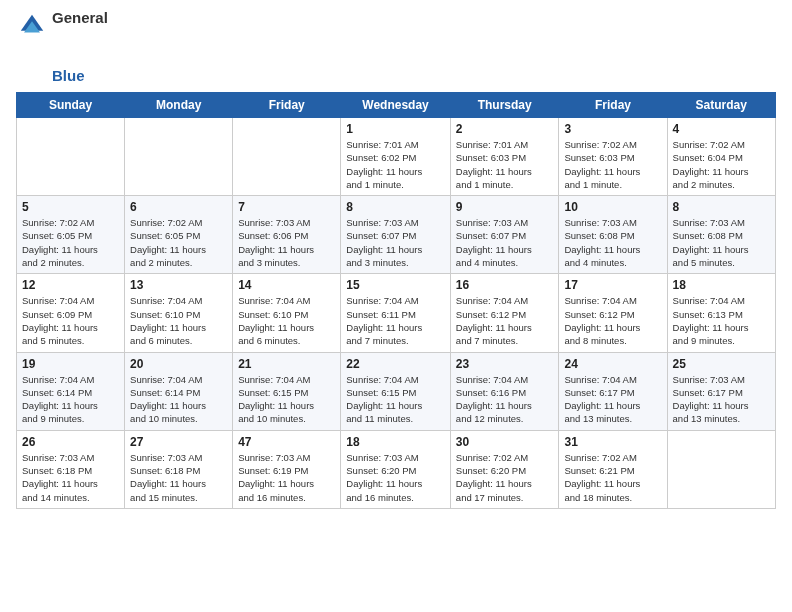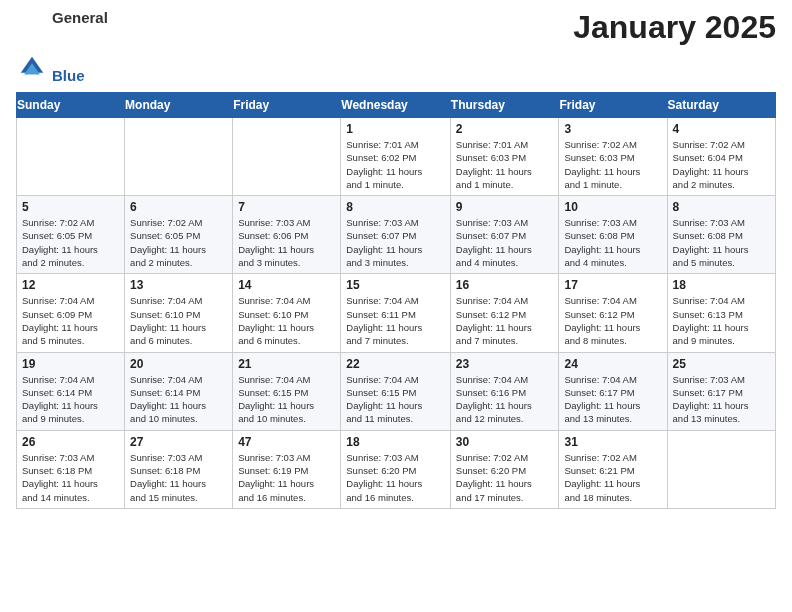--- a/index.html
+++ b/index.html
@@ -16,21 +16,21 @@
       padding: 10px 16px 16px 16px;
     }
     .header {
       display: flex;
       justify-content: space-between;
       align-items: flex-start;
       margin-bottom: 8px;
     }
     .logo {
       display: flex;
-      align-items: flex-end;
+      align-items: flex-start;
       gap: 4px;
     }
     .logo-text {
       display: flex;
       flex-direction: column;
       font-size: 15px;
       font-weight: bold;
       line-height: 1.1;
     }
     .logo-text .general { color: #333; }
@@ -56,21 +56,21 @@
       width: 100%;
       border-collapse: collapse;
       border: 1px solid #ccc;
     }
     .calendar th {
       background: #2460a7;
       color: #fff;
       font-size: 12px;
       font-weight: bold;
       padding: 5px 0;
-      text-align: left;
+      text-align: center;
       border: 1px solid #2460a7;
     }
     .calendar td {
       vertical-align: top;
       border: 1px solid #ccc;
       padding: 4px 5px;
       width: 113px;
       min-height: 80px;
       background: #fff;
     }
@@ -101,21 +101,20 @@
       <svg class="logo-icon" viewBox="0 0 40 40">
         <polygon points="20,6 34,26 6,26" fill="#2460a7"></polygon>
         <polygon points="20,14 30,28 10,28" fill="#4a9fd4"></polygon>
       </svg>
       <div class="logo-text">
         <span class="general">General</span>
         <span class="blue">Blue</span>
       </div>
     </div>
     <div class="title-block">
-      <div class="month-title">January 2025</div>
     </div>
   </div>
 
   <table class="calendar">
     <thead>
       <tr>
         <th>Sunday</th>
         <th>Monday</th>
         <th>Friday</th>
         <th>Wednesday</th>

